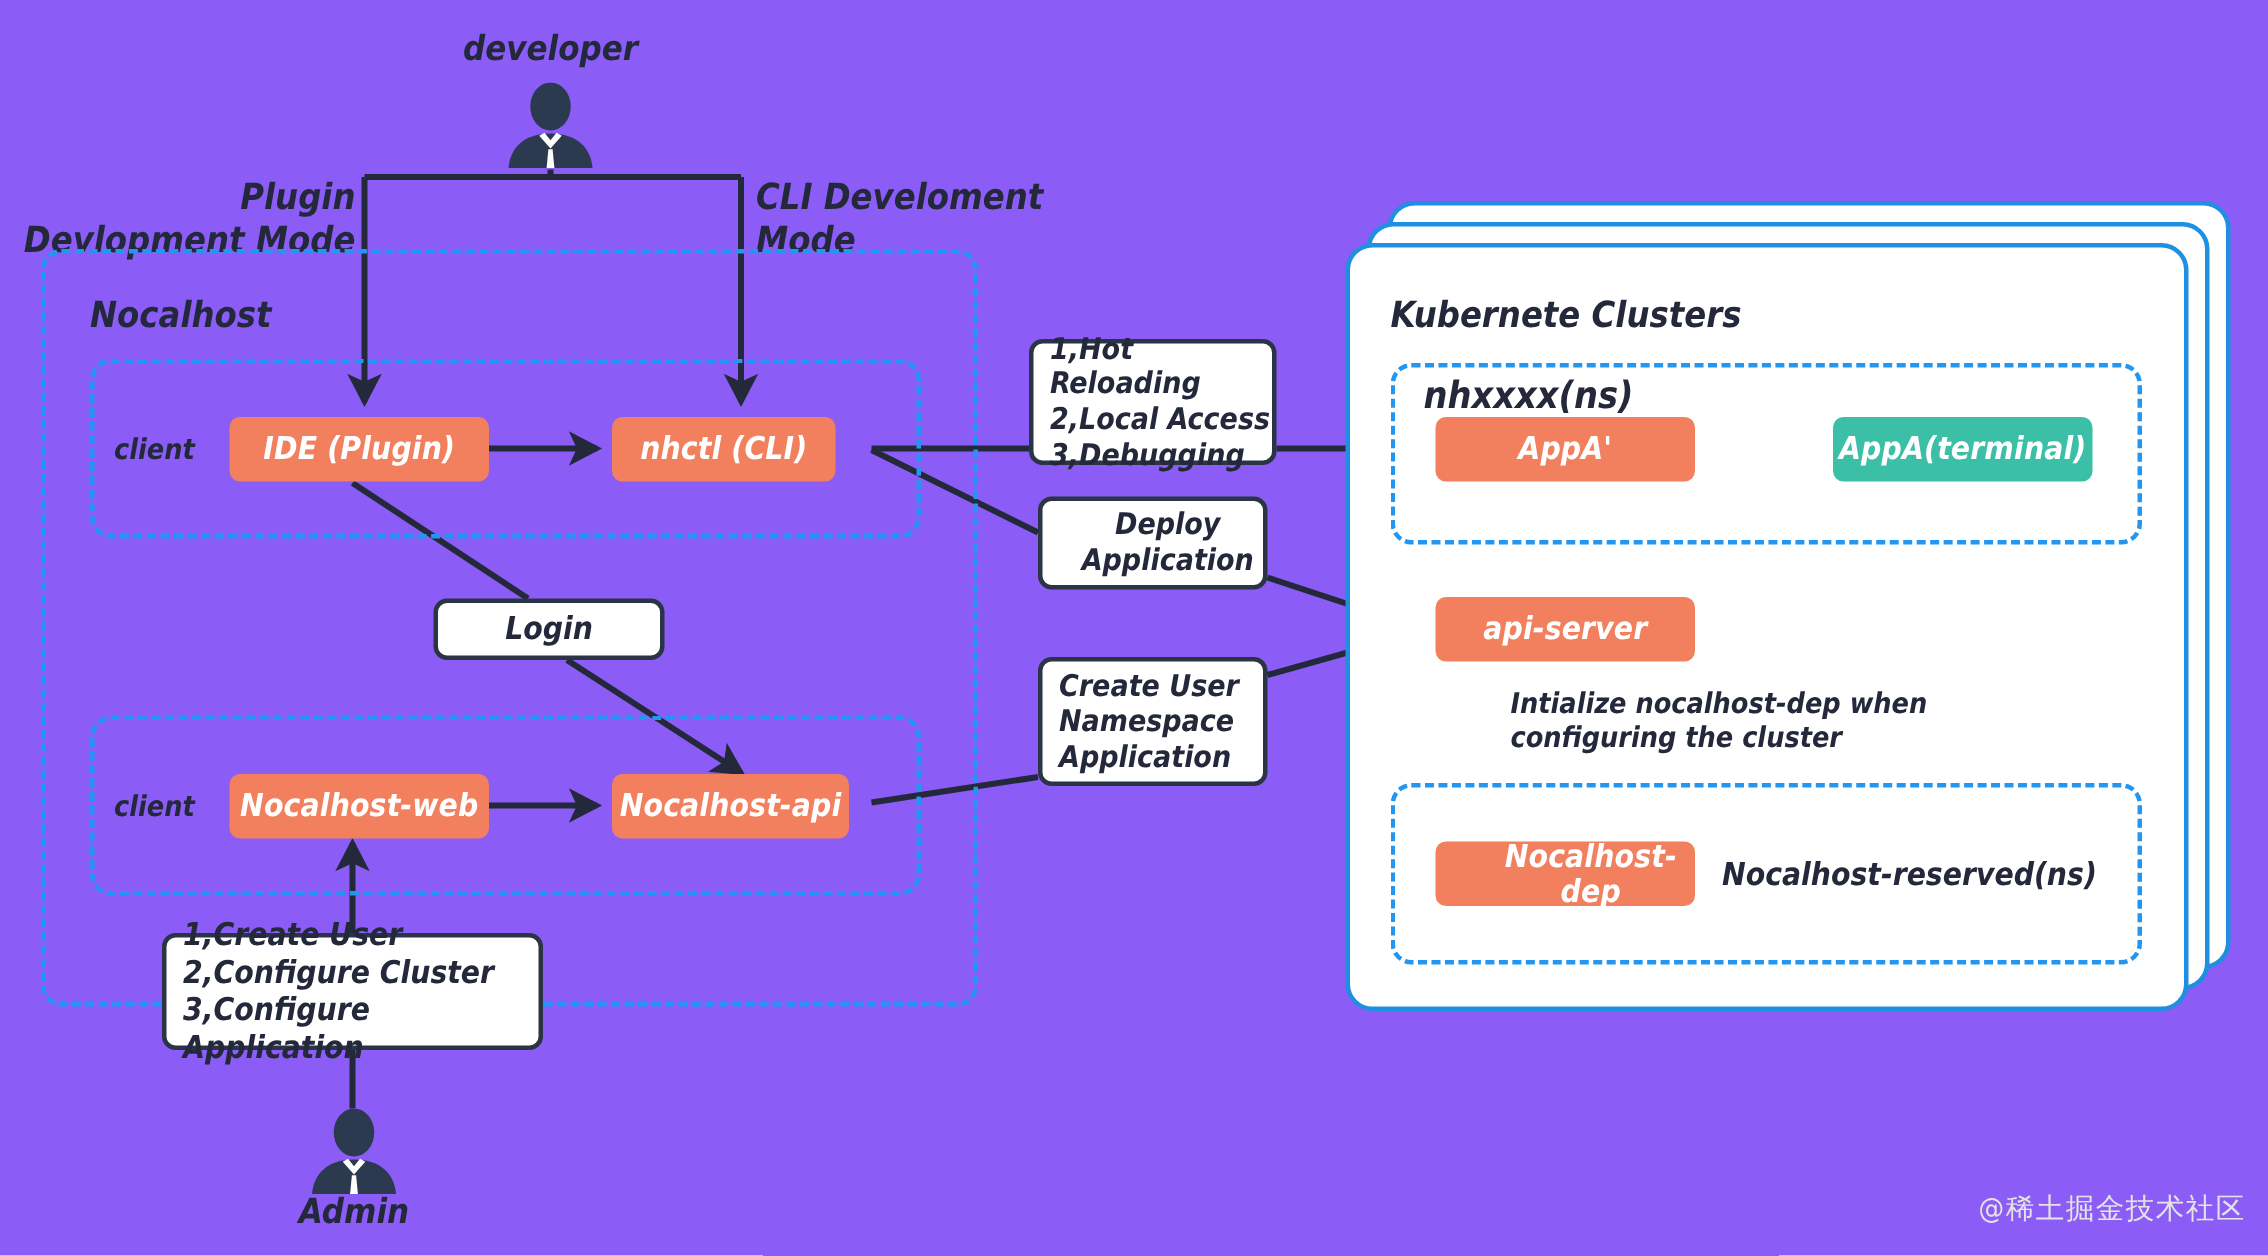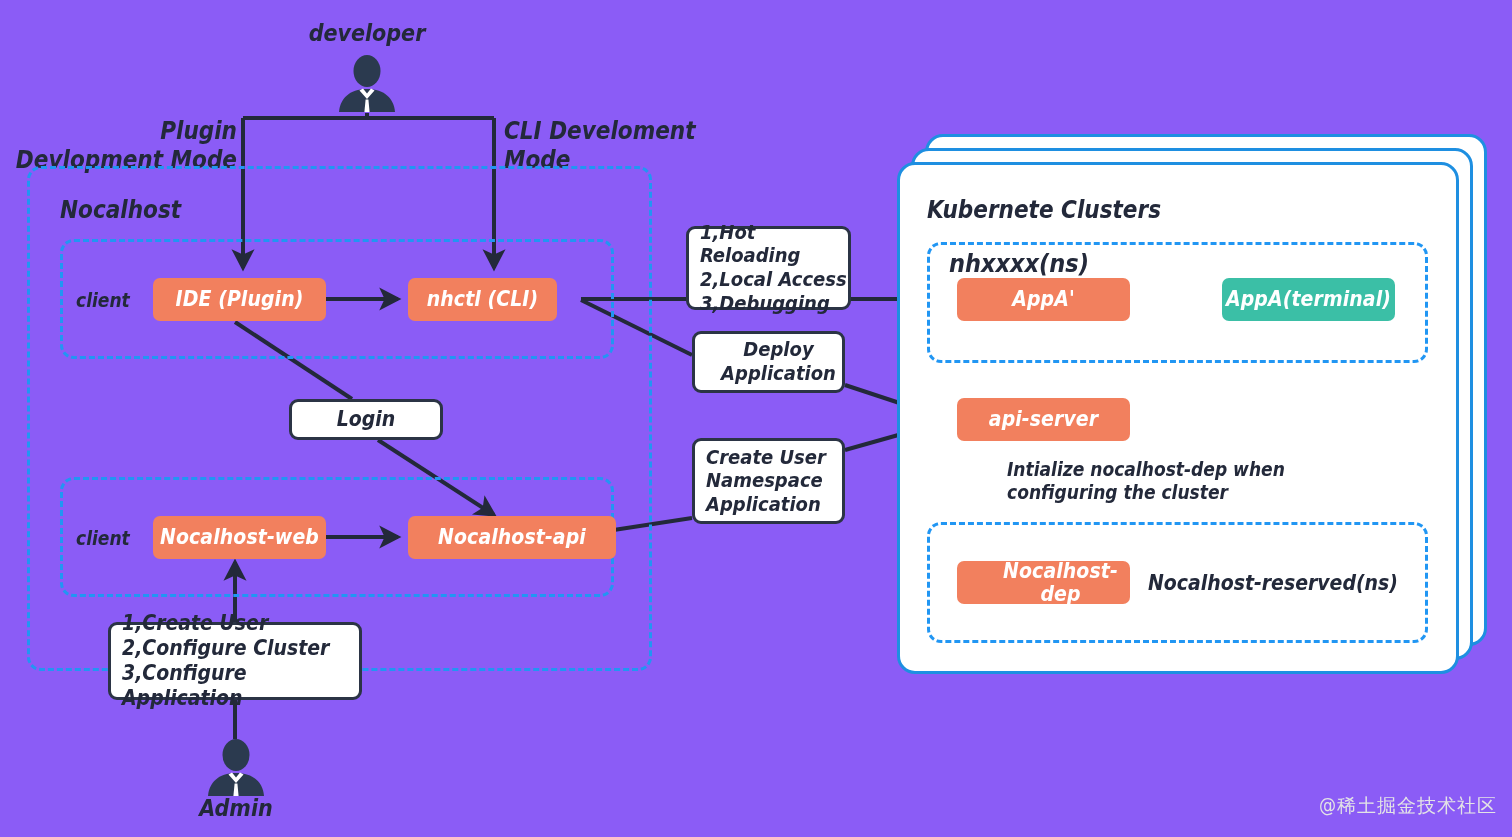--- a/index.html
+++ b/index.html
@@ -167,21 +167,21 @@
   <div class="dashgroup" style="left:60px;top:239px;width:554px;height:120px;"></div>
   <div class="label l sidetag" style="left:76px;top:289px;width:80px;">client</div>
   <div class="pill orange" style="left:153px;top:278px;width:173px;height:43px;font-size:21px;">IDE (Plugin)</div>
   <div class="pill orange" style="left:408px;top:278px;width:149px;height:43px;font-size:21px;">nhctl (CLI)</div>
 
   <div class="callout center" style="left:289px;top:399px;width:154px;height:41px;font-size:21px;">Login</div>
 
   <div class="dashgroup" style="left:60px;top:477px;width:554px;height:120px;"></div>
   <div class="label l sidetag" style="left:76px;top:527px;width:80px;">client</div>
   <div class="pill orange" style="left:153px;top:516px;width:173px;height:43px;font-size:21px;">Nocalhost-web</div>
-  <div class="pill orange" style="left:408px;top:516px;width:208px;height:43px;font-size:21px;">Nocalhost-api</div>
+  <div class="pill orange" style="left:408px;top:516px;width:158px;height:43px;font-size:21px;">Nocalhost-api</div>
 
   <div class="callout left" style="left:108px;top:622px;width:254px;height:78px;font-size:21px;white-space:pre-line;">1,Create User
 2,Configure Cluster
 3,Configure Application</div>
 
   <svg class="person-icon" style="left:206px;top:739px;" width="60" height="58" viewBox="0 0 60 58">
     <ellipse cx="30" cy="16" rx="13.5" ry="16" fill="#2b3a4f"></ellipse>
     <path d="M30 34 C12 34 3 44 2 57 L58 57 C57 44 48 34 30 34 Z" fill="#2b3a4f"></path>
     <path d="M22.5 35.5 L30 44 L37.5 35.5 L34 33.5 L30 38.5 L26 33.5 Z" fill="#ffffff"></path>
     <path d="M28.6 44.5 L31.4 44.5 L32.6 57 L27.4 57 Z" fill="#ffffff"></path>

